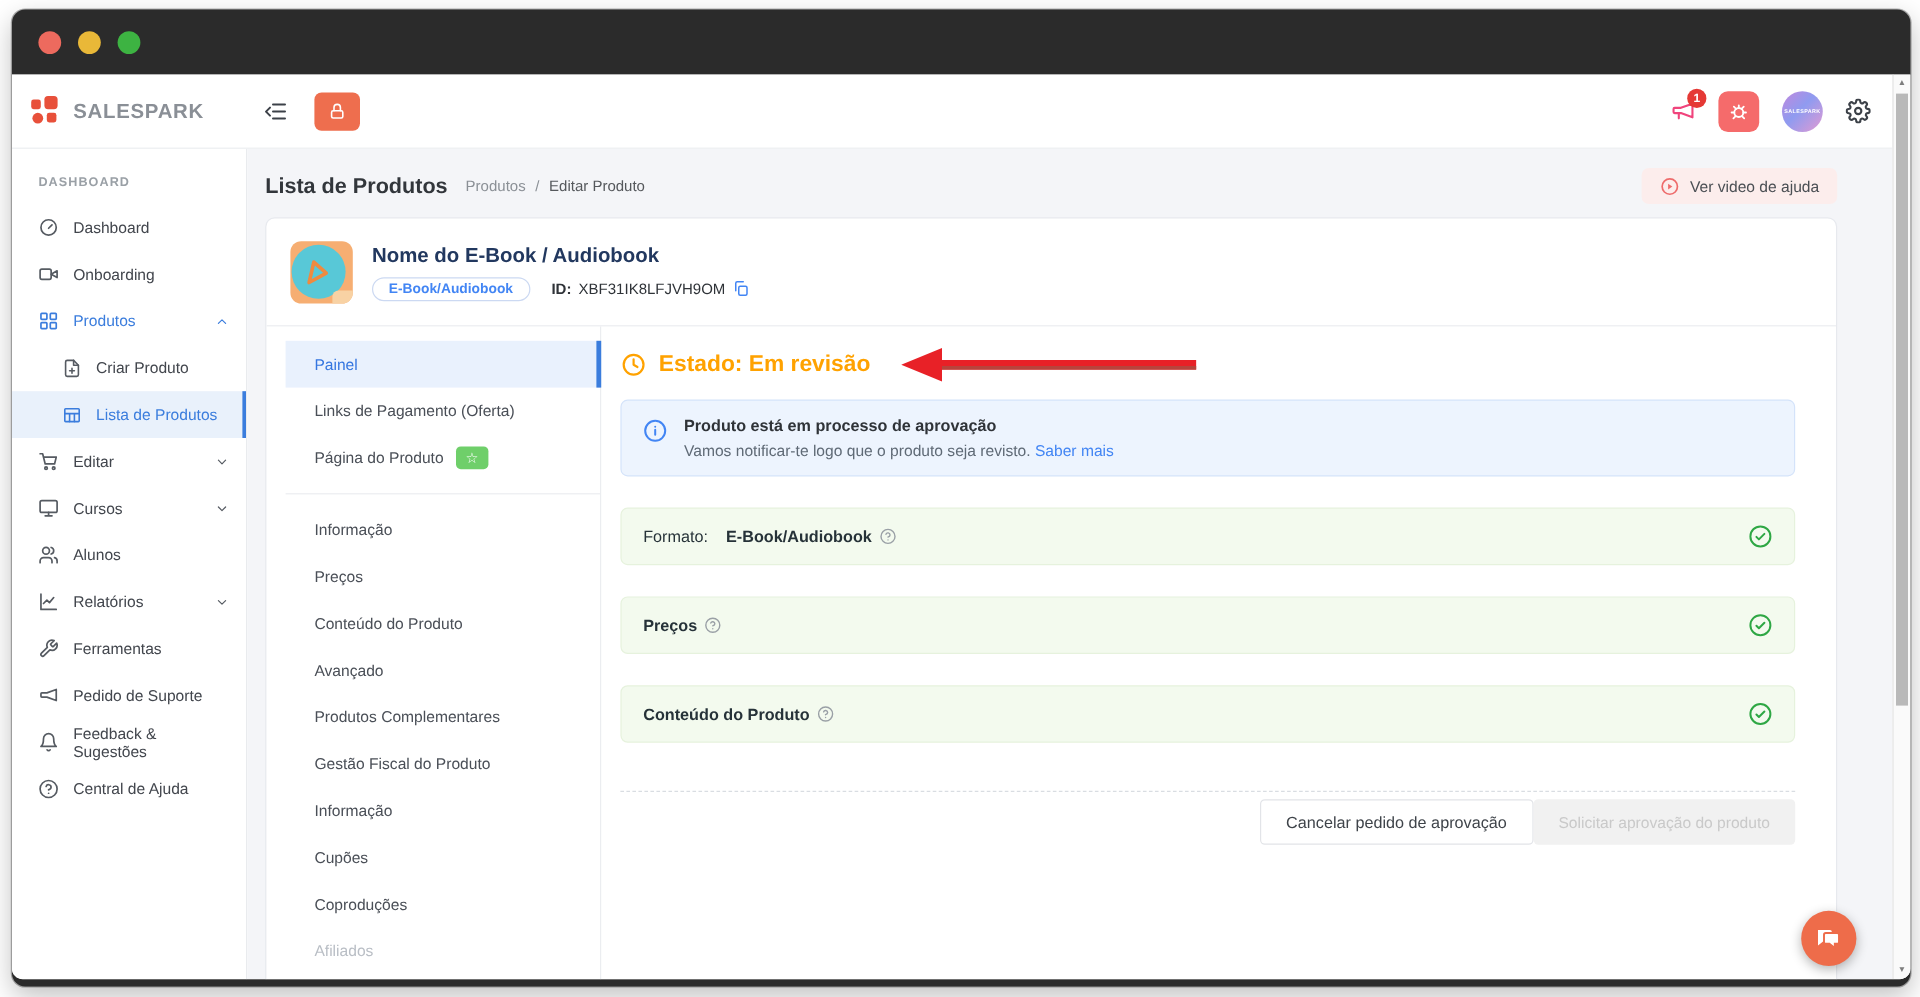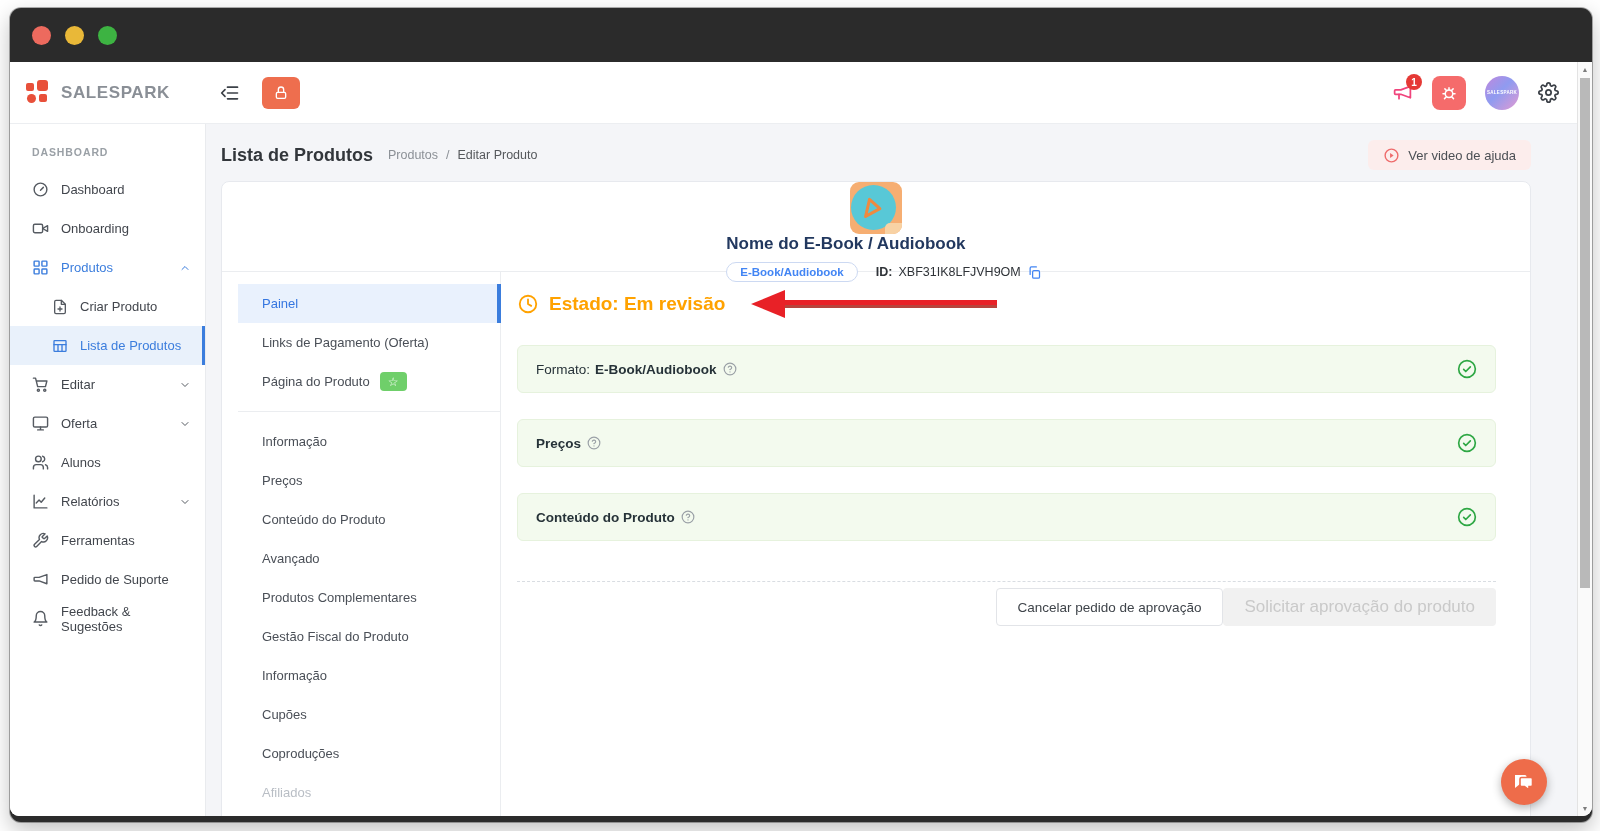--- a/index.html
+++ b/index.html
@@ -46,21 +46,21 @@
   .chev { margin-left:auto; color:#6b7076; }
 
   .main { flex:1; background:#f4f5f8; padding:14px 46px 0 15px; overflow:hidden; position:relative; }
   .page-head { display:flex; align-items:center; height:34px; }
   .page-title { font-size:18px; font-weight:bold; color:#32363b; }
   .breadcrumb { margin-left:15px; display:flex; align-items:center; gap:8px; font-size:12.5px; color:#8b9096; }
   .crumb-current { color:#55585c; }
   .help-btn { margin-left:auto; height:30px; background:#fcedec; border:none; border-radius:6px; padding:0 15px; display:flex; align-items:center; gap:8px; font-size:13px; color:#4b4f54; cursor:pointer; }
 
   .card { margin-top:9px; background:#fff; border:1px solid #e7e9ee; border-radius:8px; height:720px; display:flex; flex-direction:column; overflow:hidden; }
-  .product-head { height:90px; display:flex; align-items:center; padding:0 20px; border-bottom:1px solid #ebedf0; flex-shrink:0;flex-direction:column; }
+  .product-head { height:90px; display:flex; align-items:center; padding:0 20px; border-bottom:1px solid #ebedf0; flex-shrink:0; }
   .thumb { width:52px; height:52px; border-radius:9px; background:#f6ae72; position:relative; overflow:hidden; flex-shrink:0; }
   .thumb-circle { position:absolute; left:1px; top:3px; width:45px; height:45px; border-radius:50%; background:#58c8d7; }
   .thumb-blob { position:absolute; right:-5px; bottom:-7px; width:22px; height:18px; border-radius:5px; background:#f8d2a4; }
   .thumb-tri { position:absolute; left:9px; top:13px; }
   .ph-info { margin-left:16px; }
   .ph-title { font-size:17px; font-weight:bold; color:#22385f; }
   .ph-meta { display:flex; align-items:center; gap:18px; margin-top:8px; }
   .type-badge { border:1px solid #ccd9f2; color:#4285f4; background:#fff; font-size:11.5px; font-weight:600; border-radius:12px; padding:3px 13px; }
   .pid { display:flex; align-items:center; gap:6px; font-size:12.5px; color:#2f3338; }
   .pid b { font-weight:bold; }
@@ -77,28 +77,28 @@
   .content { flex:1; padding:17px 34px 0 16px; min-width:0; }
   .status-row { display:flex; align-items:center; }
   .status-title { font-size:19px; font-weight:bold; color:#ffa200; margin-left:10px; }
   .red-arrow { margin-left:26px; }
   .alert { margin-top:14px; background:#edf4fe; border:1px solid #d4e3fa; border-radius:6px; padding:13px 18px; display:flex; gap:14px; }
   .alert-icon { color:#4285f4; margin-top:2px; flex-shrink:0; }
   .alert-title { font-size:13.5px; font-weight:bold; color:#2f3338; }
   .alert-text { margin-top:6px; font-size:13px; color:#5f6a76; }
   .alert-link { color:#4285f4; cursor:pointer; }
   .check-row { margin-top:26px; height:48px; background:#f3faee; border:1px solid #e6f2dd; border-radius:6px; display:flex; align-items:center; padding:0 18px; cursor:pointer; }
-  .check-label { font-size:13.5px; color:#263238; display:flex; align-items:center; gap:5px; }
+  .check-label { font-size:13.5px; color:#263238; display:flex; align-items:center; gap:15px; }
   .check-label b { font-weight:bold; }
   .qmark { margin-left:6px; color:#9aa0a6; cursor:pointer; }
   .check-ok { margin-left:auto; color:#2ea744; }
   .footer-sep { border:none; border-top:1px dashed #d9dde2; margin-top:40px; }
   .footer-btns { display:flex; justify-content:flex-end; gap:0; margin-top:6px; }
   .btn-cancel { height:38px; padding:0 21px; background:#fff; border:1px solid #e2e4e8; border-radius:4px; font-size:13.5px; color:#3f444a; font-family:inherit; cursor:pointer; }
-  .btn-submit { height:38px; padding:0 21px; background:#f1f1f1; border:none; border-radius:4px; font-size:17px; color:#c9c9c9; font-family:inherit; }
+  .btn-submit { height:38px; padding:0 21px; background:#f1f1f1; border:none; border-radius:4px; font-size:13px; color:#c9c9c9; font-family:inherit; }
 
   .fab { position:absolute; right:45px; bottom:11px; width:46px; height:46px; border-radius:50%; background:#ee6c4a; border:none; box-shadow:0 3px 10px rgba(0,0,0,.3); display:flex; align-items:center; justify-content:center; cursor:pointer; z-index:5; }
 
   .scrollbar { position:absolute; top:0; right:0; bottom:0; width:15px; background:#fafafa; border-left:1px solid #e3e3e3; z-index:3; }
   .sb-arrow { height:15px; display:flex; align-items:center; justify-content:center; font-size:7px; color:#7d7d7d; cursor:pointer; }
   .sb-arrow.down { position:absolute; bottom:0; left:0; right:0; }
   .sb-thumb { position:absolute; top:16px; left:2px; width:10px; height:510px; background:#b9b9b9; cursor:pointer; }
 </style>
 </head>
 <body>
@@ -215,21 +215,21 @@
           <span>Editar</span>
           <svg class="i chev" width="12" height="12" viewBox="0 0 24 24">
               <path d="M6 9l6 6 6-6"></path>
             </svg>
         </div>
         <div class="sb-item">
           <svg class="i" width="17" height="17" viewBox="0 0 24 24">
               <rect x="2" y="3" width="20" height="14" rx="2"></rect>
               <path d="M8 21h8M12 17v4"></path>
             </svg>
-          <span>Oferta</span>
+          <span>Cursos</span>
           <svg class="i chev" width="12" height="12" viewBox="0 0 24 24">
               <path d="M6 9l6 6 6-6"></path>
             </svg>
         </div>
         <div class="sb-item">
           <svg class="i" width="17" height="17" viewBox="0 0 24 24">
               <path d="M16 21v-2a4 4 0 0 0-4-4H6a4 4 0 0 0-4 4v2"></path>
               <circle cx="9" cy="7" r="4"></circle>
               <path d="M22 21v-2a4 4 0 0 0-3-3.87M15 3.13a4 4 0 0 1 0 7.75"></path>
             </svg>
@@ -256,20 +256,28 @@
               <path d="M21 5l-11 4H4a1 1 0 0 0-1 1v3a1 1 0 0 0 1 1h6l11 4z"></path>
             </svg>
           <span>Pedido de Suporte</span>
         </div>
         <div class="sb-item">
           <svg class="i" width="17" height="17" viewBox="0 0 24 24">
               <path d="M18 8A6 6 0 0 0 6 8c0 7-3 9-3 9h18s-3-2-3-9"></path>
               <path d="M13.73 21a2 2 0 0 1-3.46 0"></path>
             </svg>
           <span>Feedback &amp; Sugestões</span>
+        </div>
+        <div class="sb-item">
+          <svg class="i" width="17" height="17" viewBox="0 0 24 24">
+              <circle cx="12" cy="12" r="10"></circle>
+              <path d="M9.09 9a3 3 0 0 1 5.83 1c0 2-3 3-3 3"></path>
+              <path d="M12 17h.01"></path>
+            </svg>
+          <span>Central de Ajuda</span>
         </div>
       </nav>
 
       <main class="main">
         <div class="page-head">
           <span class="page-title">Lista de Produtos</span>
           <span class="breadcrumb">
             <span>Produtos</span>
             <span>/</span>
             <span class="crumb-current">Editar Produto</span>
@@ -363,20 +371,33 @@
                     <path d="M12 7v5l3.5 2"></path>
                   </svg>
                 <span class="status-title">Estado: Em revisão</span>
                 <svg class="red-arrow" width="246" height="30" viewBox="0 0 246 30">
                   <rect x="28" y="11" width="218" height="8" fill="#e82127"></rect>
                   <rect x="28" y="16" width="218" height="3" fill="#b8443c"></rect>
                   <polygon points="0,15 34,1 34,29" fill="#e82127"></polygon>
                 </svg>
               </div>
 
+              <div class="alert">
+                <svg class="i alert-icon" width="20" height="20" viewBox="0 0 24 24" stroke-width="1.8">
+                    <circle cx="12" cy="12" r="10"></circle>
+                    <path d="M12 16v-5M12 8h.01"></path>
+                  </svg>
+                <div>
+                  <div class="alert-title">Produto está em processo de aprovação</div>
+                  <div class="alert-text">
+                    <span>Vamos notificar-te logo que o produto seja revisto.</span>
+                    <span class="alert-link">Saber mais</span>
+                  </div>
+                </div>
+              </div>
 
               <div class="check-row">
                 <span class="check-label">
                     <span>Formato:</span>
                     <b>E-Book/Audiobook</b>
                   </span>
                 <svg class="i qmark" width="14" height="14" viewBox="0 0 24 24">
                     <circle cx="12" cy="12" r="10"></circle>
                     <path d="M9.09 9a3 3 0 0 1 5.83 1c0 2-3 3-3 3"></path>
                     <path d="M12 17h.01"></path>

